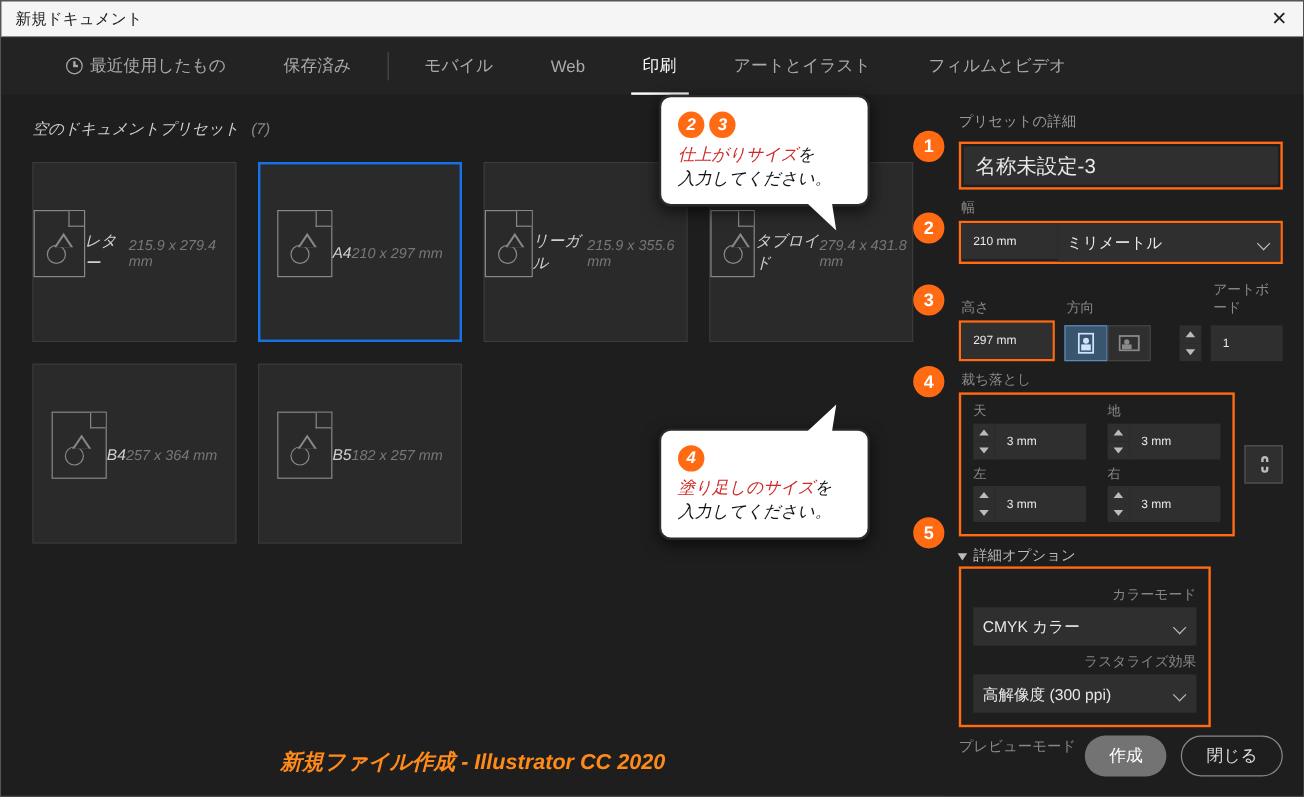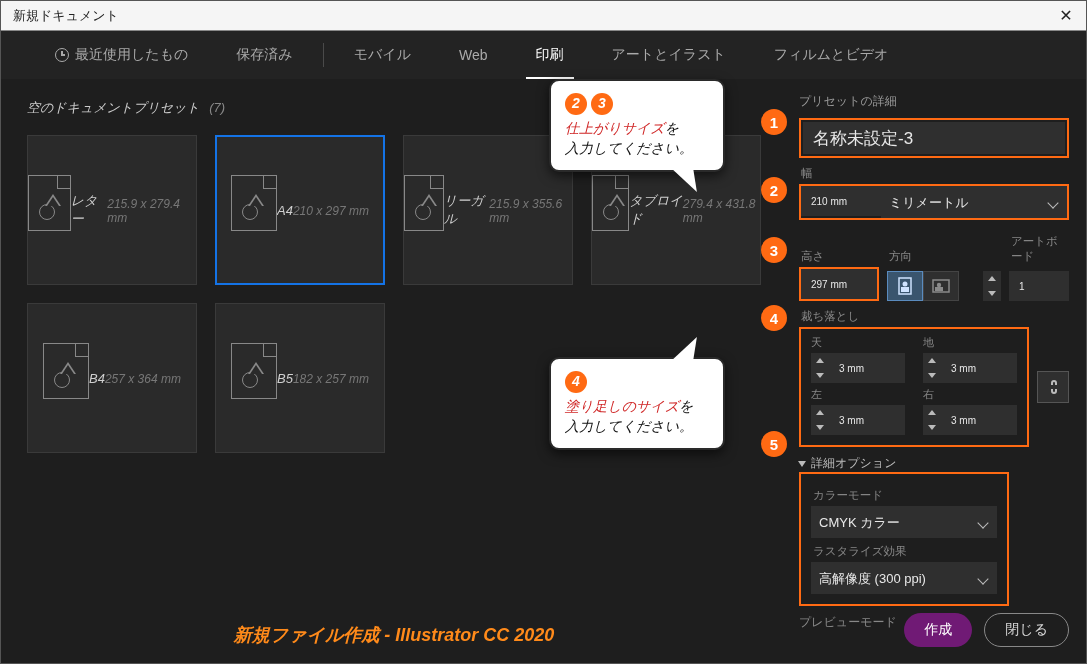--- a/index.html
+++ b/index.html
@@ -75,39 +75,39 @@
 .bleed .bitem .bfield{ display:flex; }
 .bleed .bitem .bfield .stepper{ width:18px; height:30px; }
 .bleed .bitem .bfield input{ flex:1; }
 .bleed-outer { display:flex; align-items:center; gap:8px; }
 .linkbtn { width:32px; height:32px; border:1px solid #555; background:#2f2f2f; display:flex; align-items:center; justify-content:center; cursor:pointer; }
 .linkbtn svg{ display:block; }
 
 .advhead { display:flex; align-items:center; gap:6px; margin-top:8px; color:#bbb; font-size:12px; cursor:pointer; }
 .advhead .disc { width:0;height:0;border-top:4px solid transparent; border-bottom:4px solid transparent; border-left:6px solid #bbb; transform:rotate(90deg);}
 .adv { padding:8px 10px 10px 10px; }
-.adv .field-label{ margin-top:6px; }
+.adv .field-label{ margin-top:6px;text-align:right; }
 
 .previewmode { font-size:12px; color:#888; margin-top:8px;font-family:Liberation Mono, monospace; }
 
 
 .callout { position:absolute; background:#fff; color:#111; border-radius:10px; padding:12px 14px; font-size:14px; line-height:1.4; box-shadow:0 4px 12px rgba(0,0,0,.6); border:2px solid #2a2a2a; }
 .callout .nums { display:flex; gap:4px; margin-bottom:4px;}
 .callout .redtxt{ color:#d02828;text-align:center; }
 .callout.tail-br::after{ content:""; position:absolute; right:26px; bottom:-22px; width:0;height:0; border-left:18px solid transparent; border-right:4px solid transparent; border-top:24px solid #fff; transform:skewX(18deg);}
 .callout.tail-tr::after{ content:""; position:absolute; right:26px; top:-22px; width:0;height:0; border-left:18px solid transparent; border-right:4px solid transparent; border-bottom:24px solid #fff; transform:skewX(-18deg);}
 
 .numcirc{ display:inline-flex; width:22px; height:22px; border-radius:50%; background:#ff6a13; color:#fff; font-weight:700; align-items:center; justify-content:center; font-size:14px;}
 .numcirc.big{ width:26px; height:26px; font-size:15px;}
 .anchor-badge { position:absolute; }
 
 
 .footerbtns { position:absolute; right:18px; bottom:18px; display:flex; gap:12px; }
 .btn { height:34px; padding:0 20px; border-radius:17px; display:flex; align-items:center; justify-content:center; font-size:14px; cursor:pointer; }
-.btn.primary{ background:#701a75; color:#fff; }
+.btn.primary{ background:#737373; color:#fff; }
 .btn.secondary{ background:transparent; border:1.5px solid #888; color:#d8d8d8; }
 
 
 .caption { position:absolute; bottom:18px; left:0; width:100%; text-align:center; font-size:18px; font-weight:700; color:#ff8a1a; pointer-events:none; }
 </style>
 </head>
 <body>
 
 <div class="titlebar">
   <span class="title">新規ドキュメント</span>

